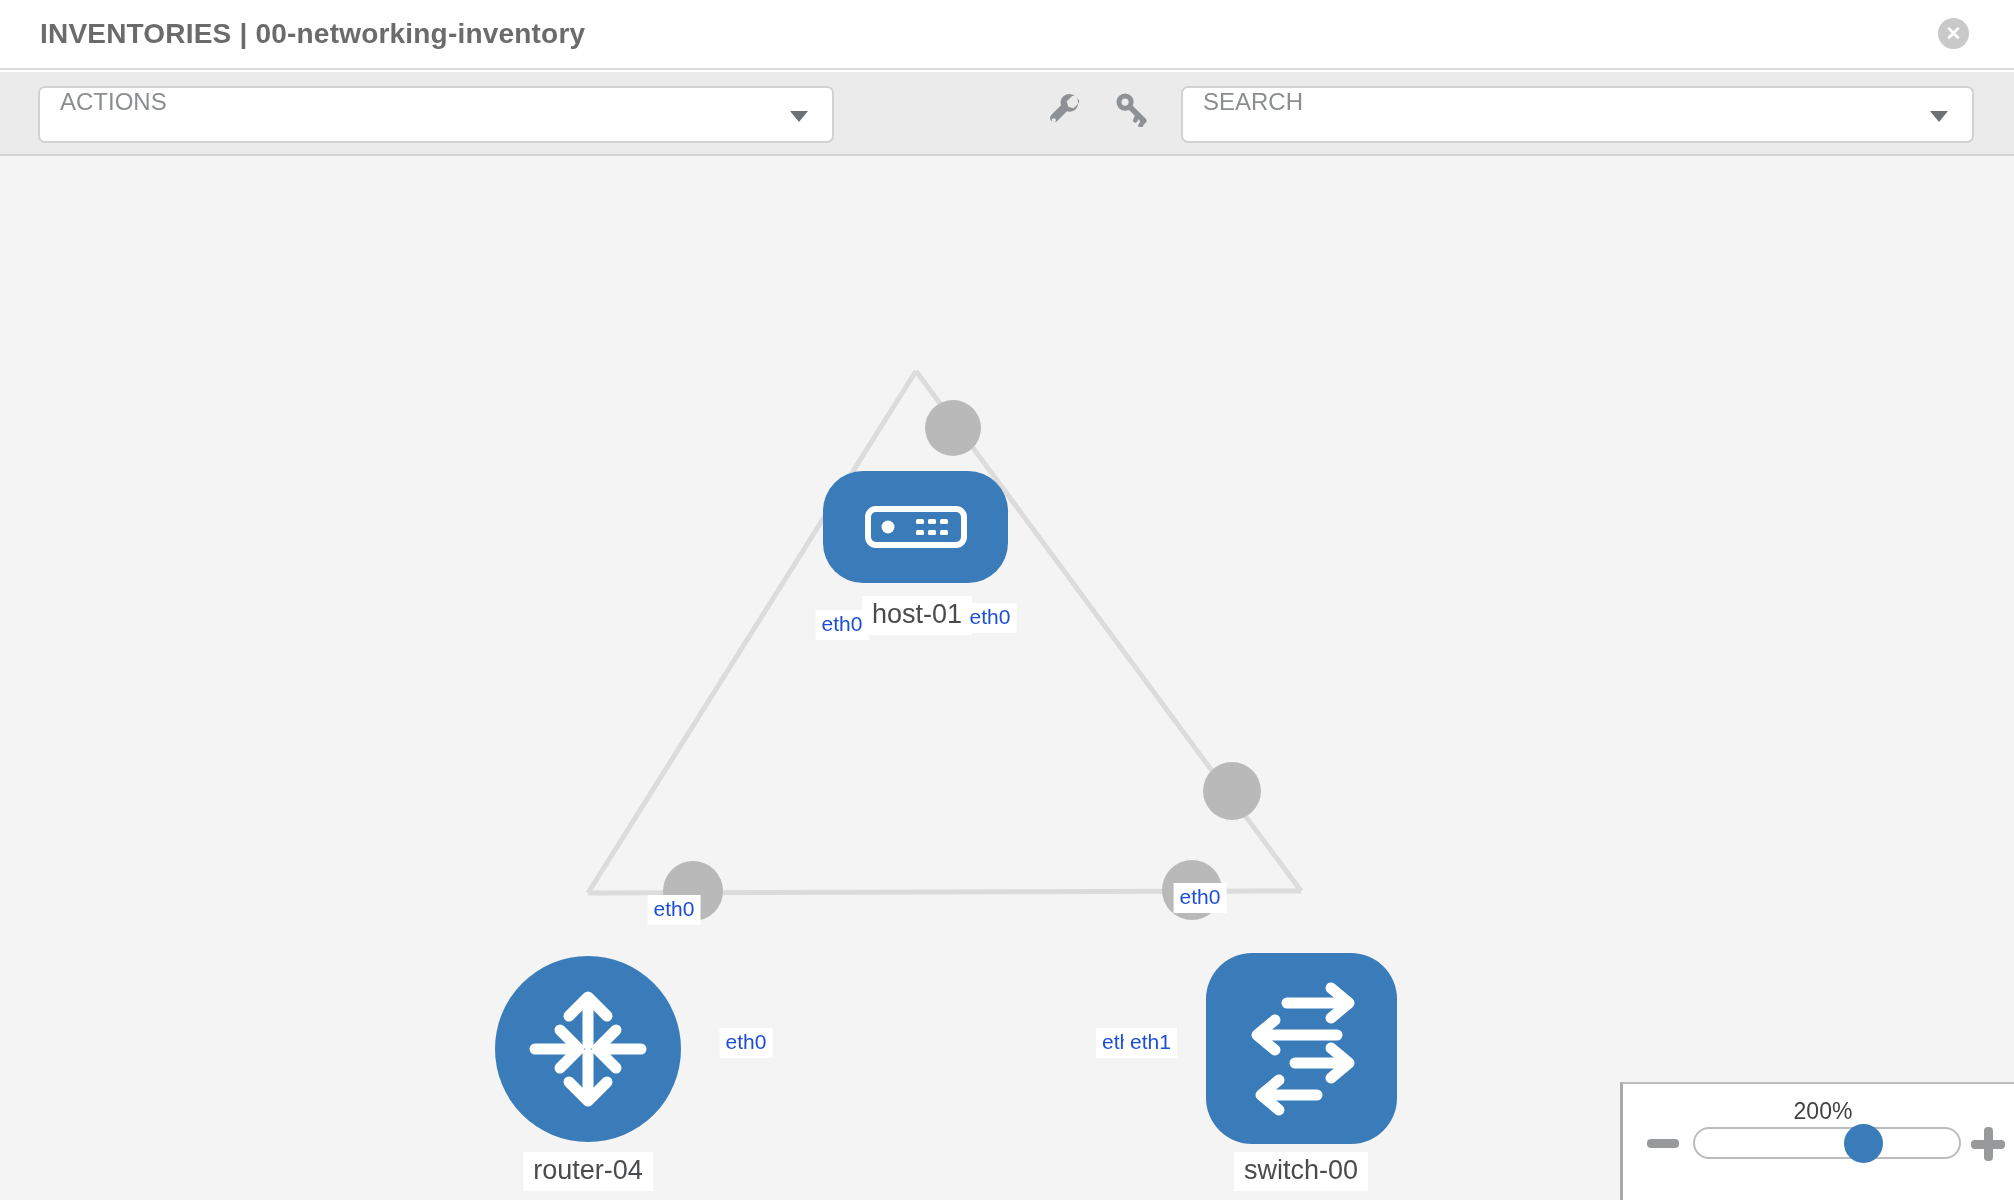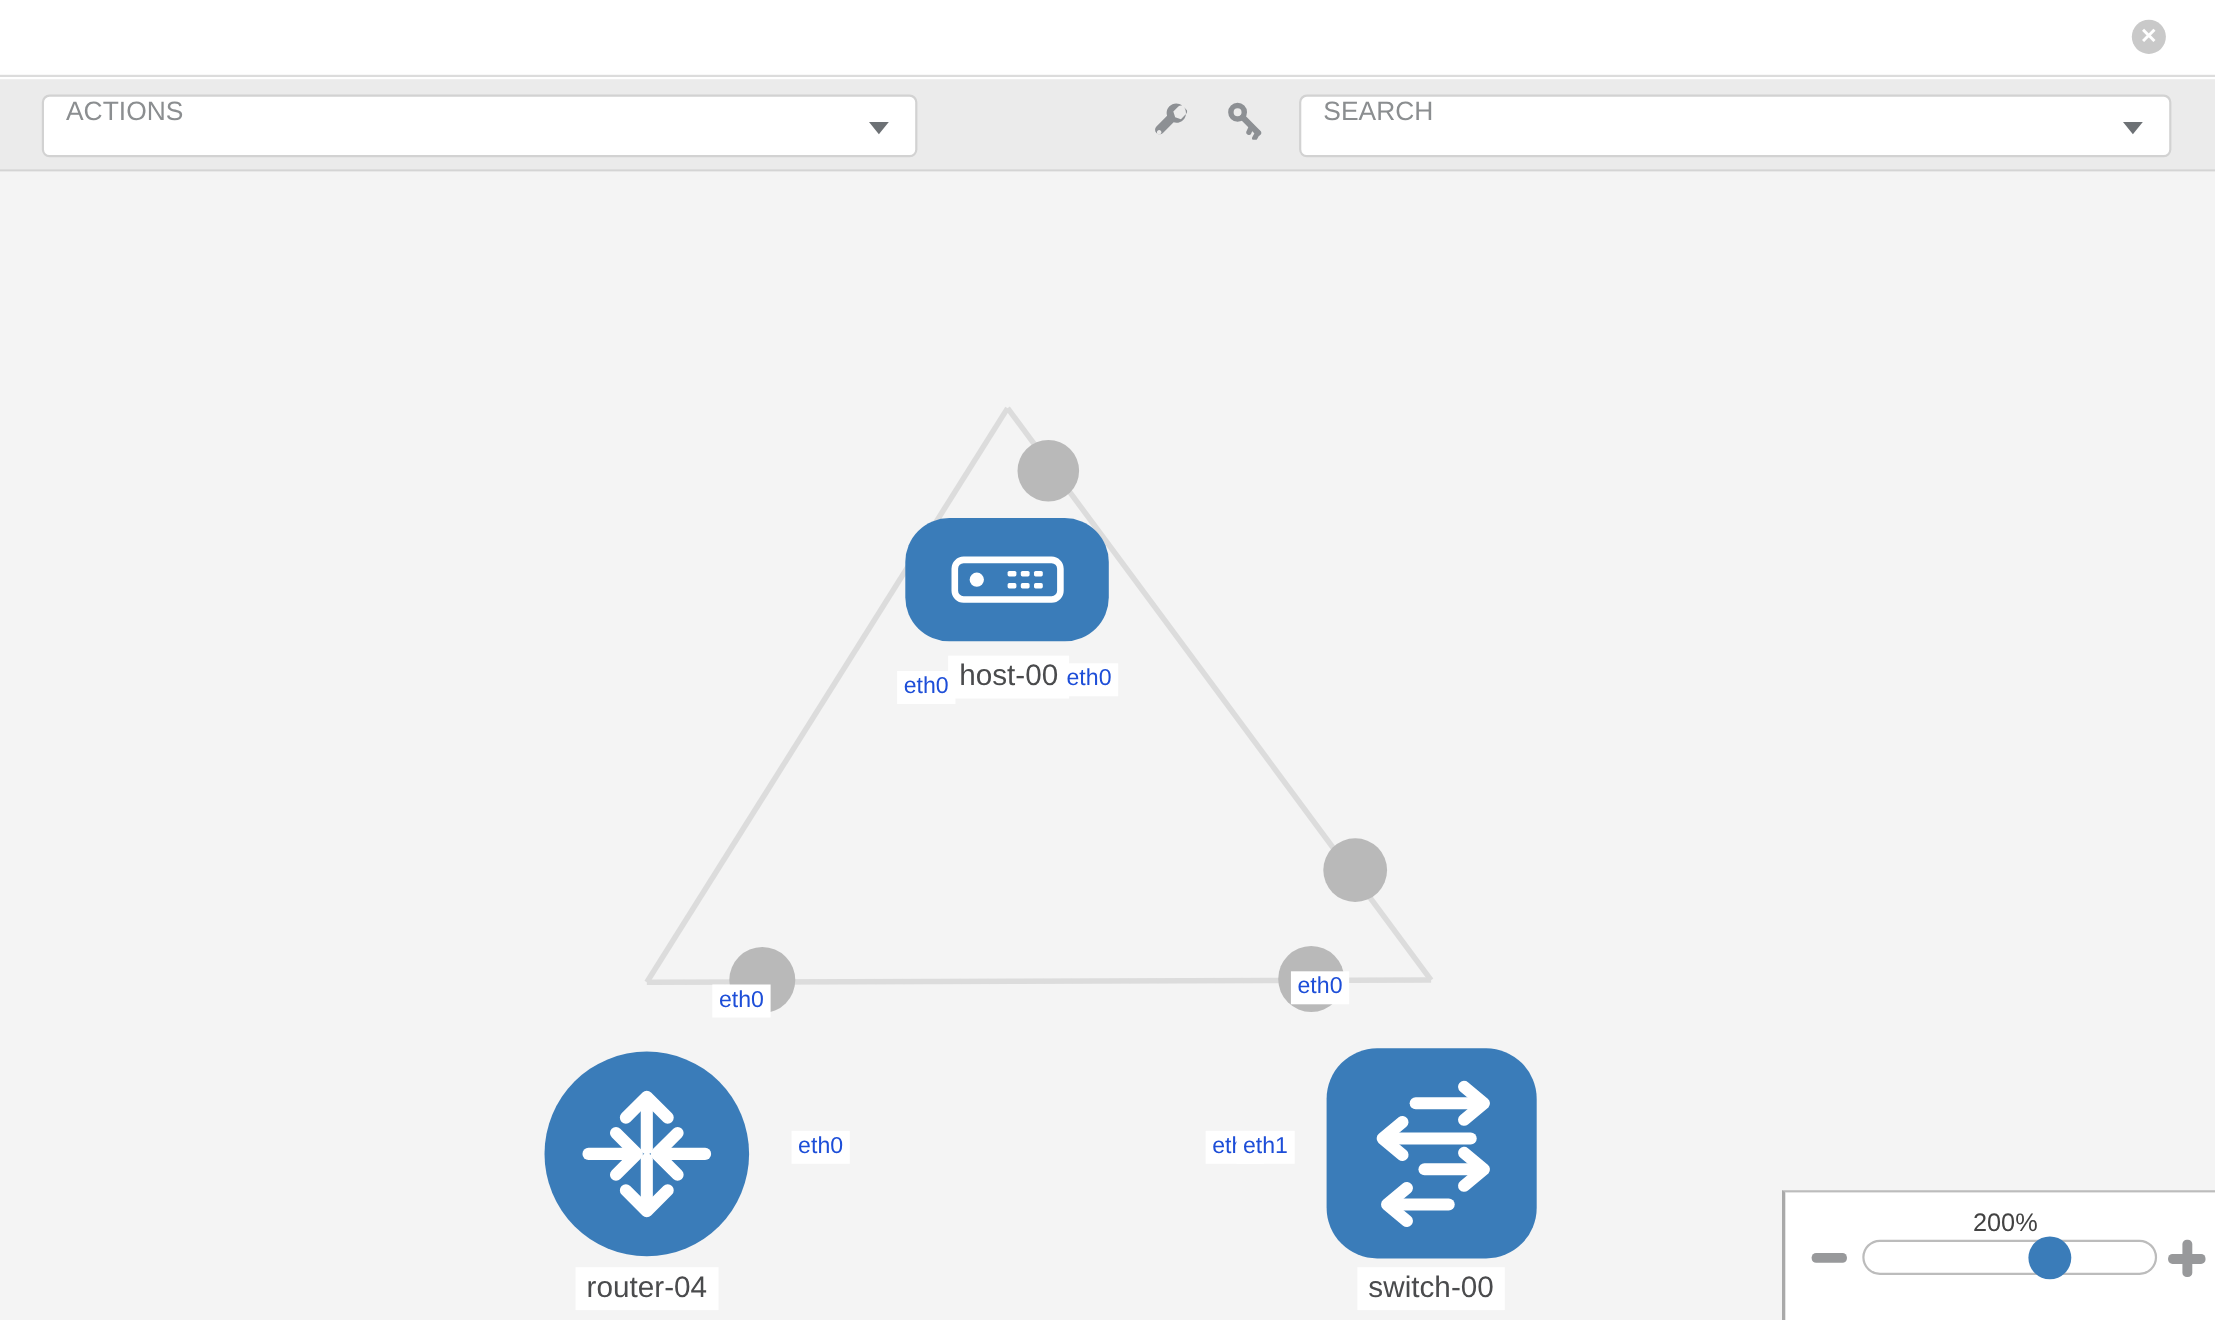--- a/index.html
+++ b/index.html
@@ -67,20 +67,21 @@
                 border:2px solid #bcbcbc; border-radius:17px; background:#ffffff; cursor:pointer; }
   .zoom-handle { position:absolute; left:221px; top:40px; width:39px; height:39px;
                  border-radius:50%; background:#3a7cb9; cursor:pointer; }
 </style>
 </head>
 <body>
 
 <div class="page">
 
   <div class="header">
+    <div class="title">INVENTORIES | 00-networking-inventory</div>
     <div class="close-btn">
       <span>✕</span>
     </div>
   </div>
 
   <div class="toolbar">
     <div class="dd-box dd-actions">
       <span class="dd-label">ACTIONS</span>
       <span class="caret"></span>
     </div>
@@ -158,21 +159,21 @@
           <path d="M102 53 L24 53"></path>
             <path d="M40 38 L22 53 L40 68"></path>
           <path d="M60 81 L112 81"></path>
             <path d="M96 66 L114 81 L96 96"></path>
           <path d="M82 113 L28 113"></path>
             <path d="M44 98 L26 113 L44 128"></path>
         </g>
       </svg>
     </div>
 
-    <span class="nlabel" style="left:917px;  top:440px;">host-00</span>
+    <span class="nlabel" style="left:917px;  top:440px;">host-01</span>
     <span class="nlabel" style="left:588px;  top:996px;">router-04</span>
     <span class="nlabel" style="left:1301px; top:996px;">switch-00</span>
 
     <span class="ilabel" style="left:842px;  top:454px;">eth0</span>
     <span class="ilabel" style="left:990px;  top:447px;">eth0</span>
     <span class="ilabel" style="left:674px;  top:739px;">eth0</span>
     <span class="ilabel" style="left:1200px; top:727px;">eth0</span>
     <span class="ilabel" style="left:746px;  top:872px;">eth0</span>
     <span class="ilabel noshift" style="left:1096px; top:872px;">eth0</span>
     <span class="ilabel noshift" style="left:1112px; top:872px;margin-left:12px;">eth1</span>

